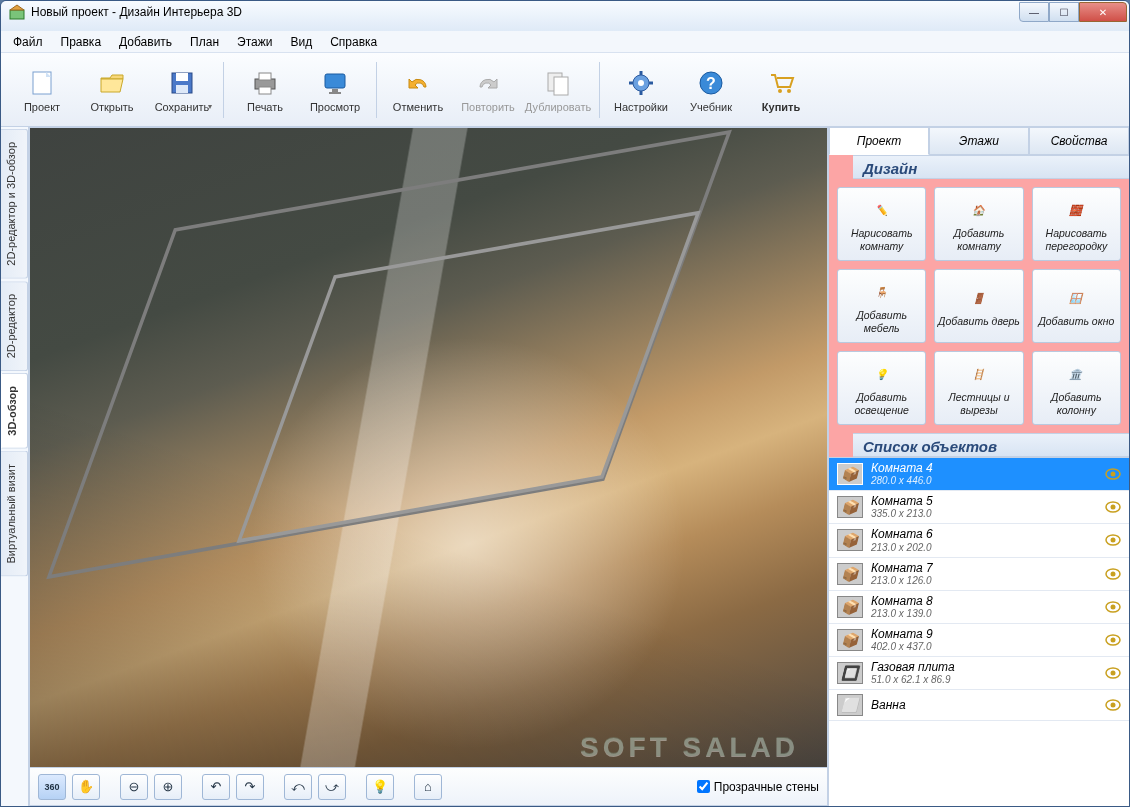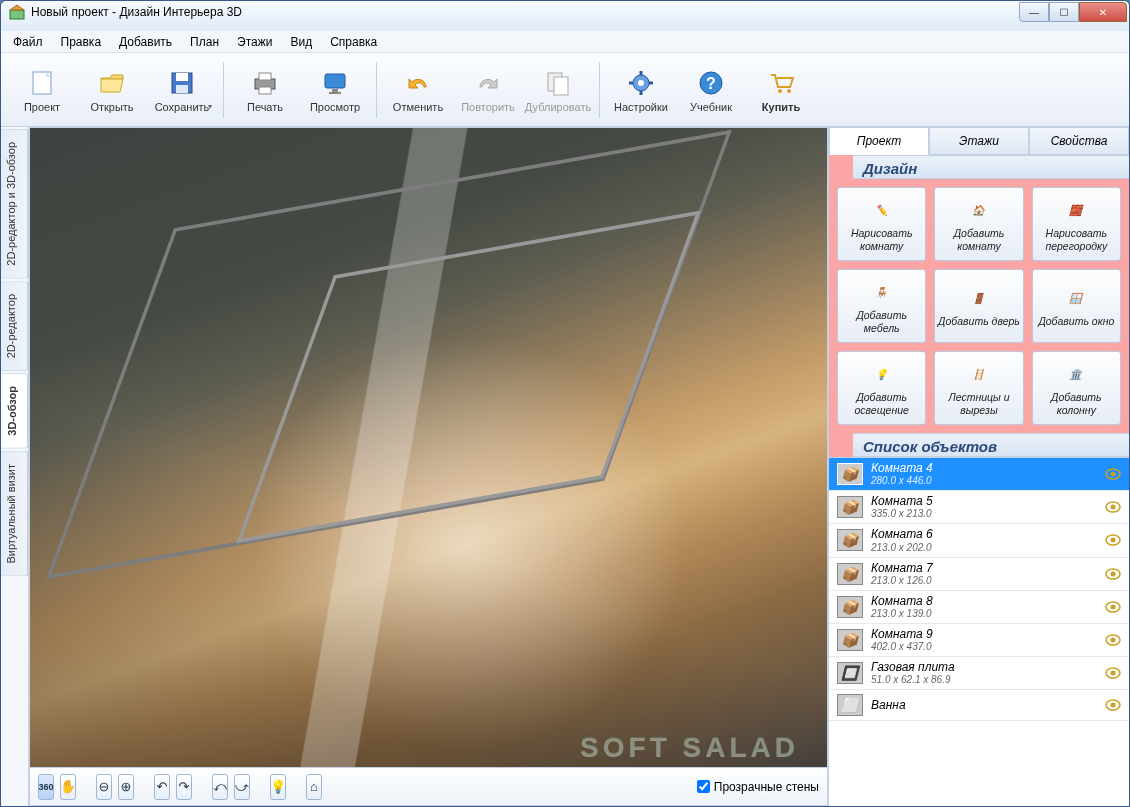--- a/index.html
+++ b/index.html
@@ -90,21 +90,21 @@
 }
 .view3d .wallframe{
   position:absolute; border:4px solid #7d7d7d; transform:skew(-20deg,-10deg);
 }
 .bottombar {
   height:38px; display:flex; align-items:center; gap:6px;
   padding:0 8px; background:linear-gradient(to bottom,#fdfefe,#eef3fa);
   border-top:1px solid #c3d1e5; font-size:11px;
 }
 .bb-btn {
-  width:16px; height:26px; border:1px solid #9fb7d6; border-radius:3px;
+  width:28px; height:26px; border:1px solid #9fb7d6; border-radius:3px;
   background:linear-gradient(to bottom,#fff,#e6eef8);
   display:flex; align-items:center; justify-content:center; font-size:13px; color:#234;
 }
 .bb-btn.active { background:linear-gradient(to bottom,#dceafe,#b6d2f5); }
 .bb-gap{ width:8px; }
 .bottombar label{ margin-left:auto; display:flex; align-items:center; gap:4px; font-size:12px;padding-left:23px;}
 .bottombar input[type=checkbox]{ width:13px; height:13px; }
 
 
 .rightpanel { width:301px; display:flex; flex-direction:column; border-left:1px solid #c3d1e5; background:#fca5a5;font-style:italic;}

